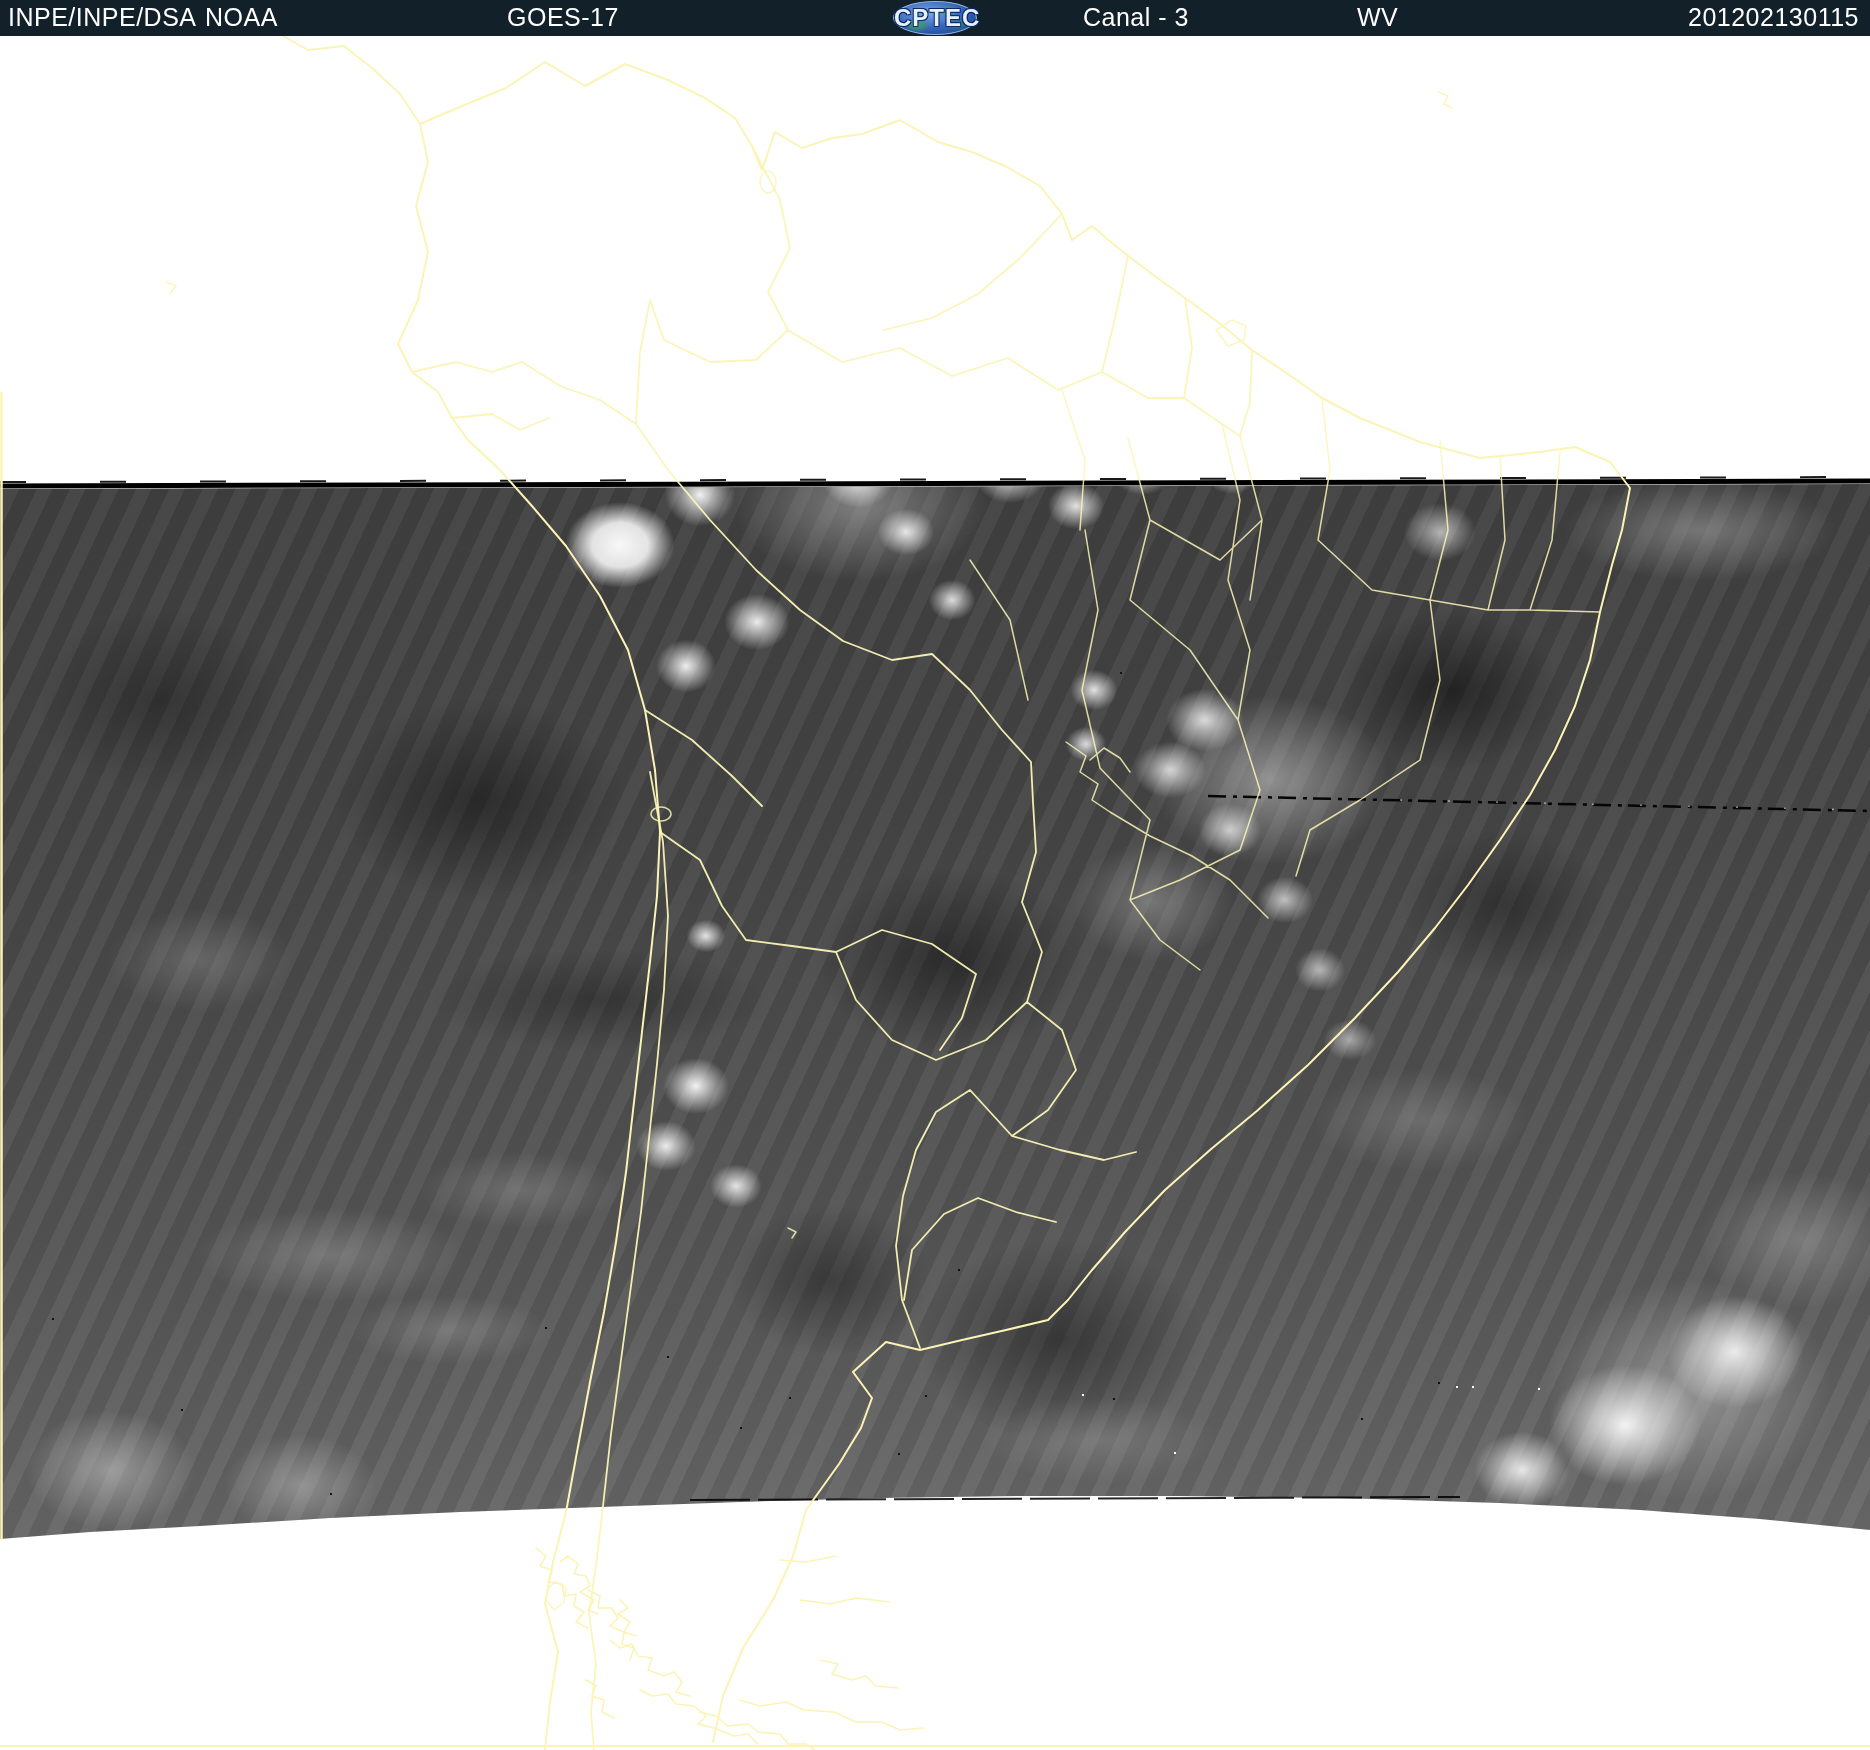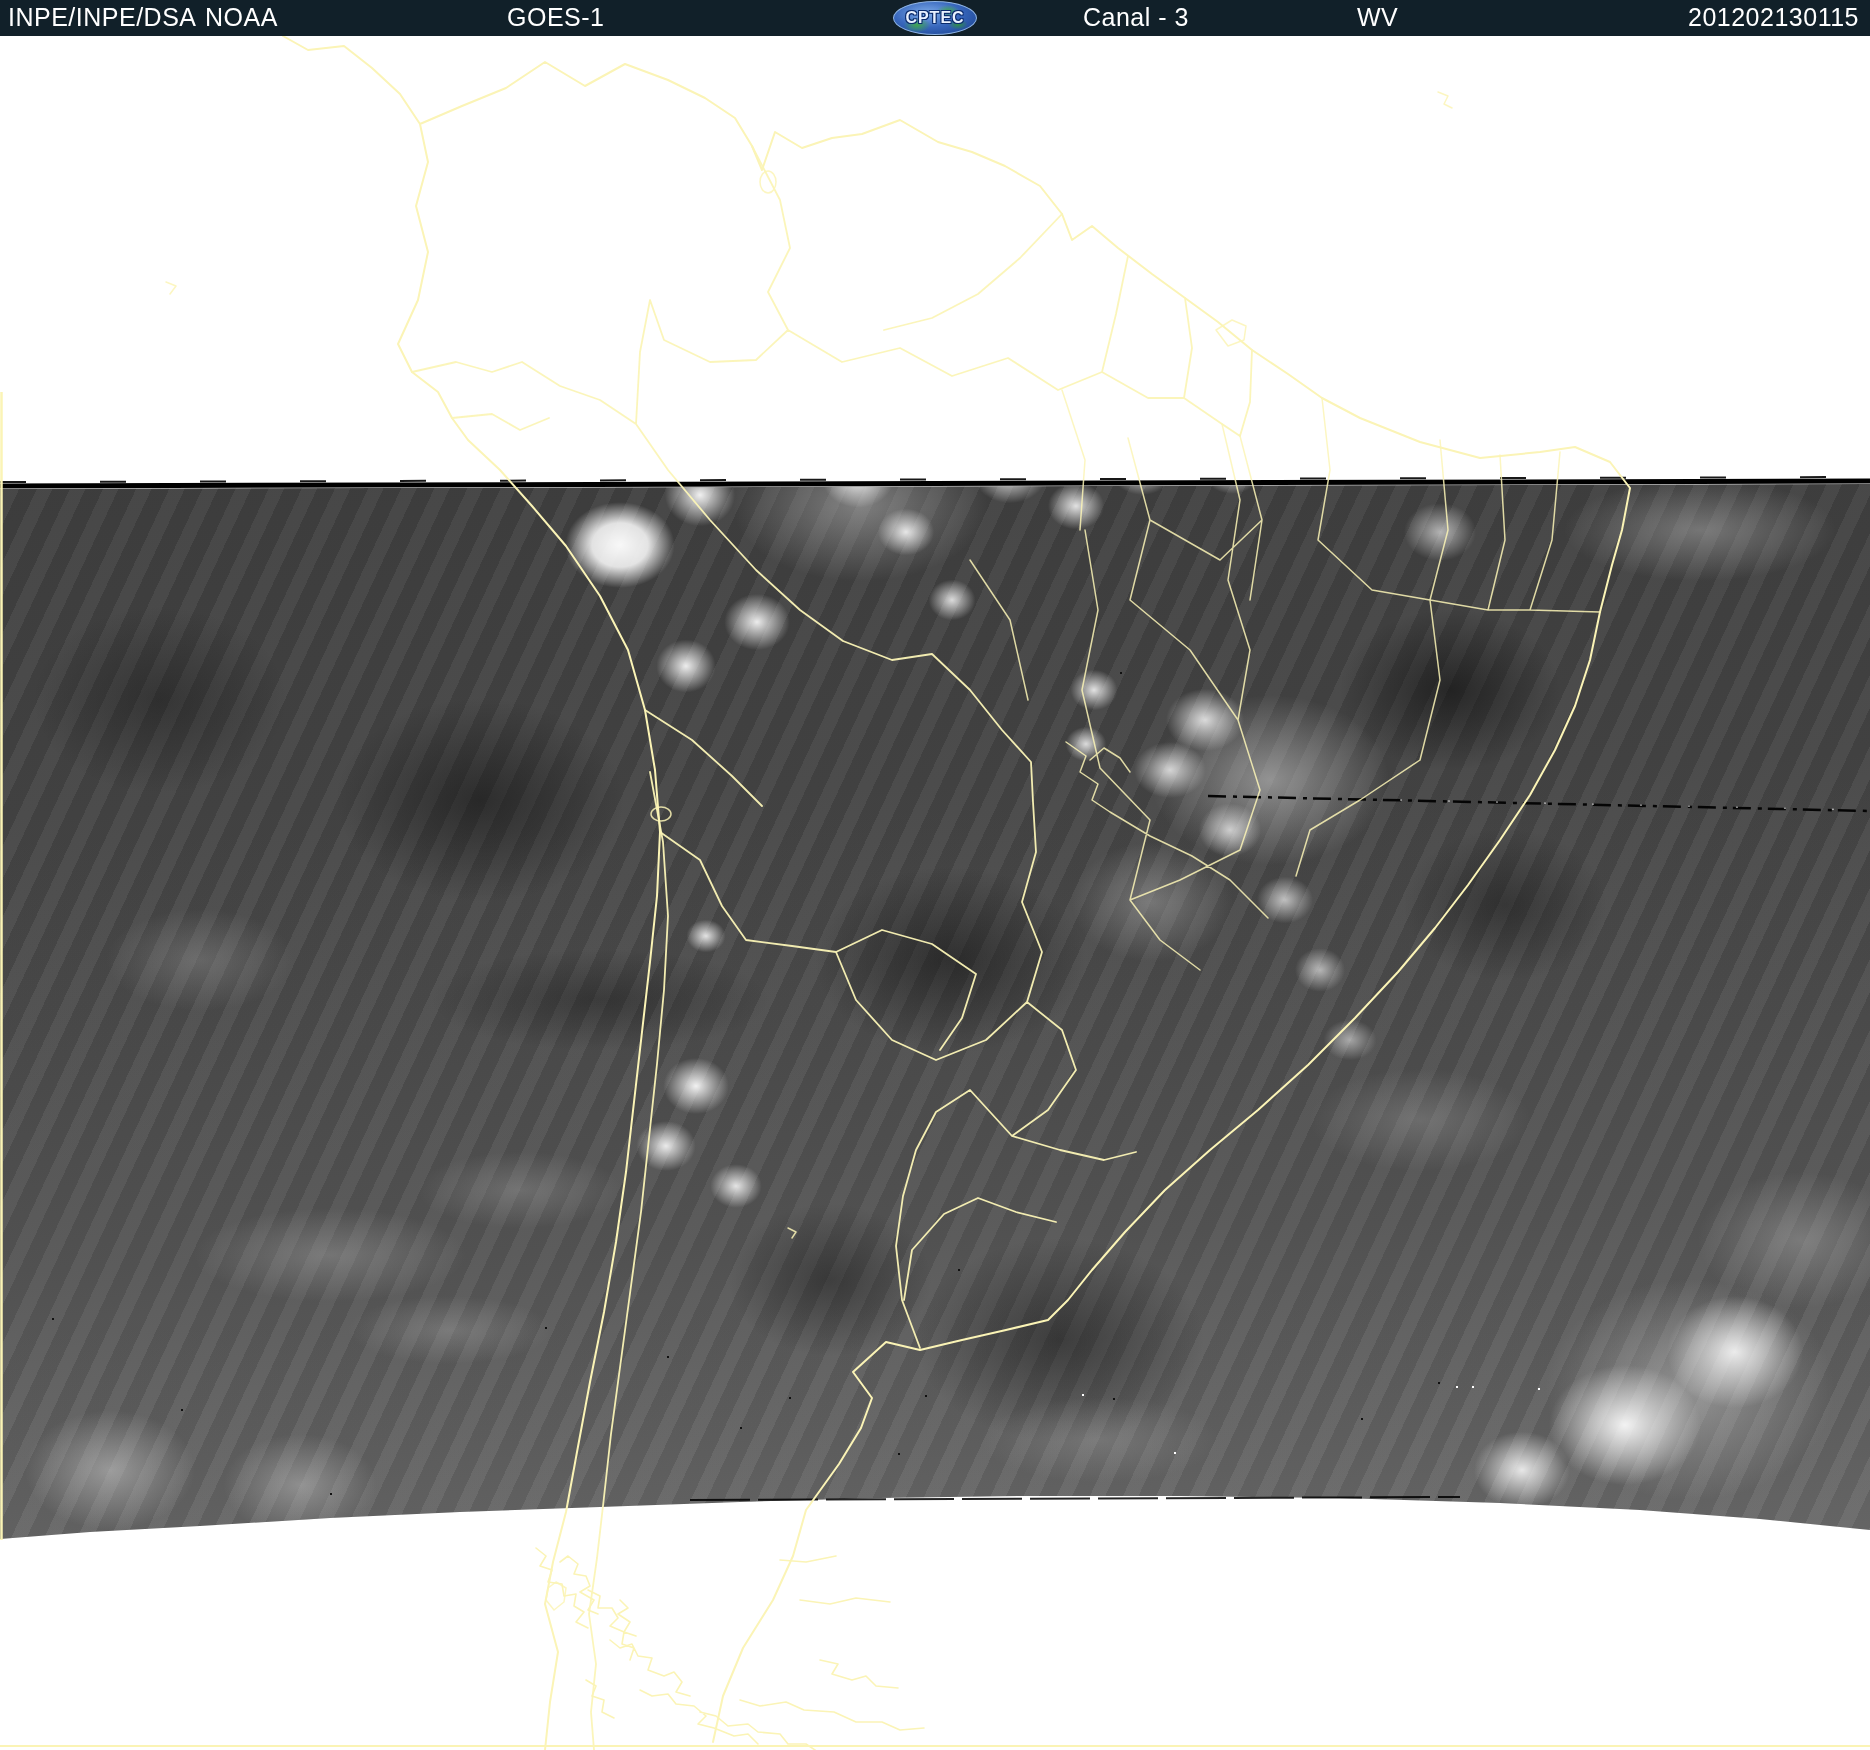--- a/index.html
+++ b/index.html
@@ -20,21 +20,21 @@
 
   .cptec-logo{position:absolute;left:893px;top:1px;width:84px;height:34px;
       border-radius:50%;
       border:1px solid #8fb4e4;box-sizing:border-box;
       background:
         radial-gradient(18px 10px at 28% 72%, rgba(62,168,72,.95), rgba(62,168,72,0) 75%),
         radial-gradient(15px 8px at 66% 28%, rgba(62,168,72,.9), rgba(62,168,72,0) 75%),
         radial-gradient(13px 7px at 78% 70%, rgba(48,148,58,.9), rgba(48,148,58,0) 75%),
         radial-gradient(ellipse at 40% 35%, #7cabe8 0%, #3766bc 48%, #173e88 100%);
       z-index:51;text-align:center;}
-  .cptec-logo span{display:inline-block;line-height:32px;font-size:16px;font-weight:bold;
+  .cptec-logo span{display:inline-block;line-height:32px;font-size:24px;font-weight:bold;
       color:#e8f1ff;letter-spacing:1px;
       text-shadow:1px 1px 0 #0a2a6a,-1px -1px 0 #0a2a6a,1px -1px 0 #0a2a6a,-1px 1px 0 #0a2a6a;}
 
   
   .wv-band{position:absolute;left:0;top:0;width:1870px;height:1750px;z-index:10;
     clip-path:polygon(0px 489px,1870px 484px,1870px 1530px,1760px 1519px,1640px 1510px,
       1500px 1503px,1340px 1498px,1180px 1496px,1020px 1496px,880px 1498px,740px 1502px,
       600px 1507px,460px 1512px,330px 1518px,200px 1526px,90px 1532px,0px 1539px);
     background:
       
@@ -230,20 +230,20 @@
     M 820,1660 l 18,4 -6,10 20,6 14,-4 10,10 22,2
     M 800,1600 l 30,4 26,-6 34,4
     M 780,1560 l 26,2 30,-6
     M 620,1600 l 8,8 -10,6 12,8 -6,10 12,4
     M 586,1680 l 10,6 -4,10 12,4 -2,12 12,6"></path>
 </svg>
 
 <div class="topbar">
   <span class="t-agency">INPE/INPE/DSA</span>
   <span class="t-noaa">NOAA</span>
-  <span class="t-sat">GOES-1</span>
+  <span class="t-sat">GOES-17</span>
   <span class="t-canal">Canal - 3</span>
   <span class="t-wv">WV</span>
   <span class="t-time">201202130115</span>
 </div>
 <div class="cptec-logo">
   <span>CPTEC</span>
 </div>
 
 </body></html>

